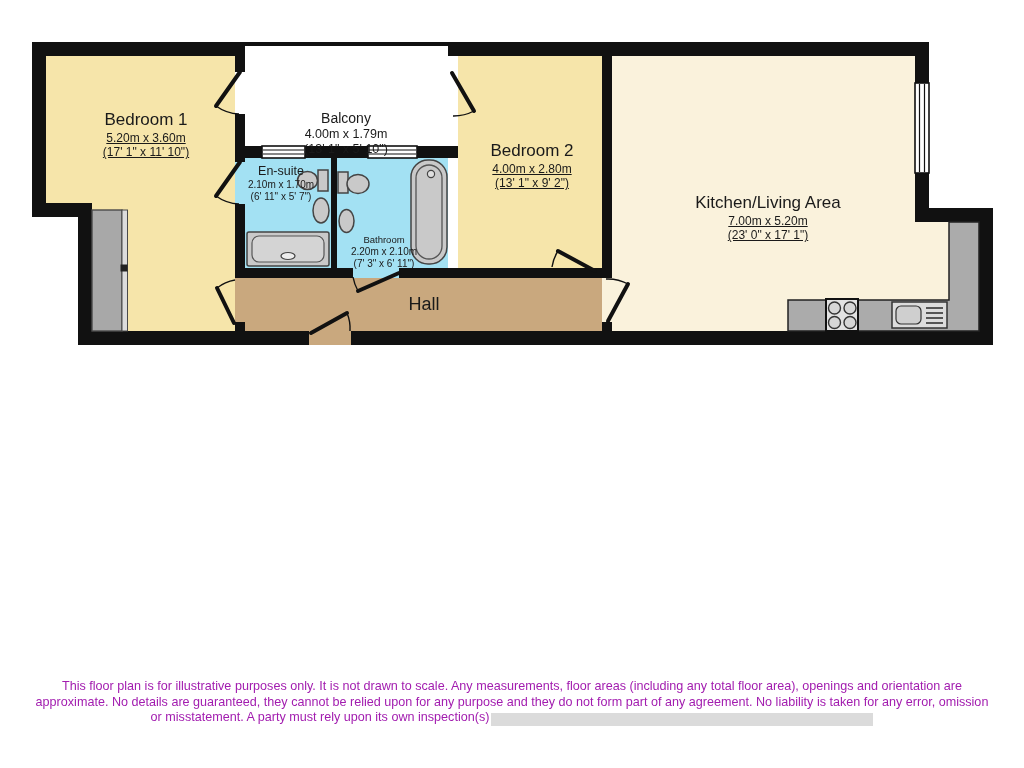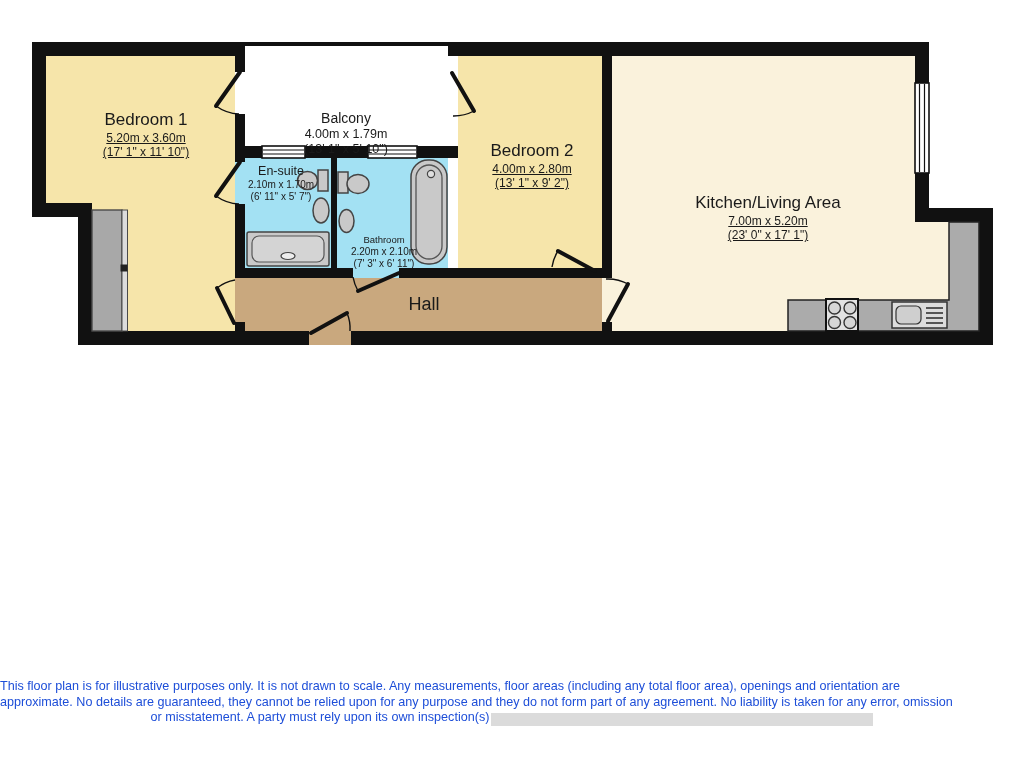--- a/index.html
+++ b/index.html
@@ -27,21 +27,21 @@
   .lg .rl-dim{font-size:12px;text-decoration:underline;}
   .md .rl-title{font-size:14px;margin-top:30px;}
   .md .rl-dim{font-size:12.5px;}
   .sm .rl-title{font-size:12.5px;}
   .sm .rl-dim{font-size:10px;}
   .xs .rl-title{font-size:9.5px;}
   .xs .rl-dim{font-size:10px;}
   .hall-size .rl-title{font-size:18px;}
 
   .total-area{position:absolute;left:8px;top:638px;font-size:15.5px;color:#111;}
-  .disclaimer{position:absolute;left:0;top:679px;width:1024px;text-align:left;font-size:12.6px;color:#1d4ed8;line-height:15.5px;}
+  .disclaimer{position:absolute;left:0;top:679px;width:1024px;text-align:center;font-size:12.6px;color:#a21caf;line-height:15.5px;}
   .disclaimer .line{white-space:nowrap;}
   .line3-row{display:flex;justify-content:center;align-items:flex-end;gap:2px;}
   .redact-bar{display:inline-block;width:382px;height:13px;background:var(--redact);}
 </style>
 </head>
 <body>
 
 <div id="stage">
 
   <svg id="plan-svg" width="1024" height="420" viewBox="0 0 1024 420">

